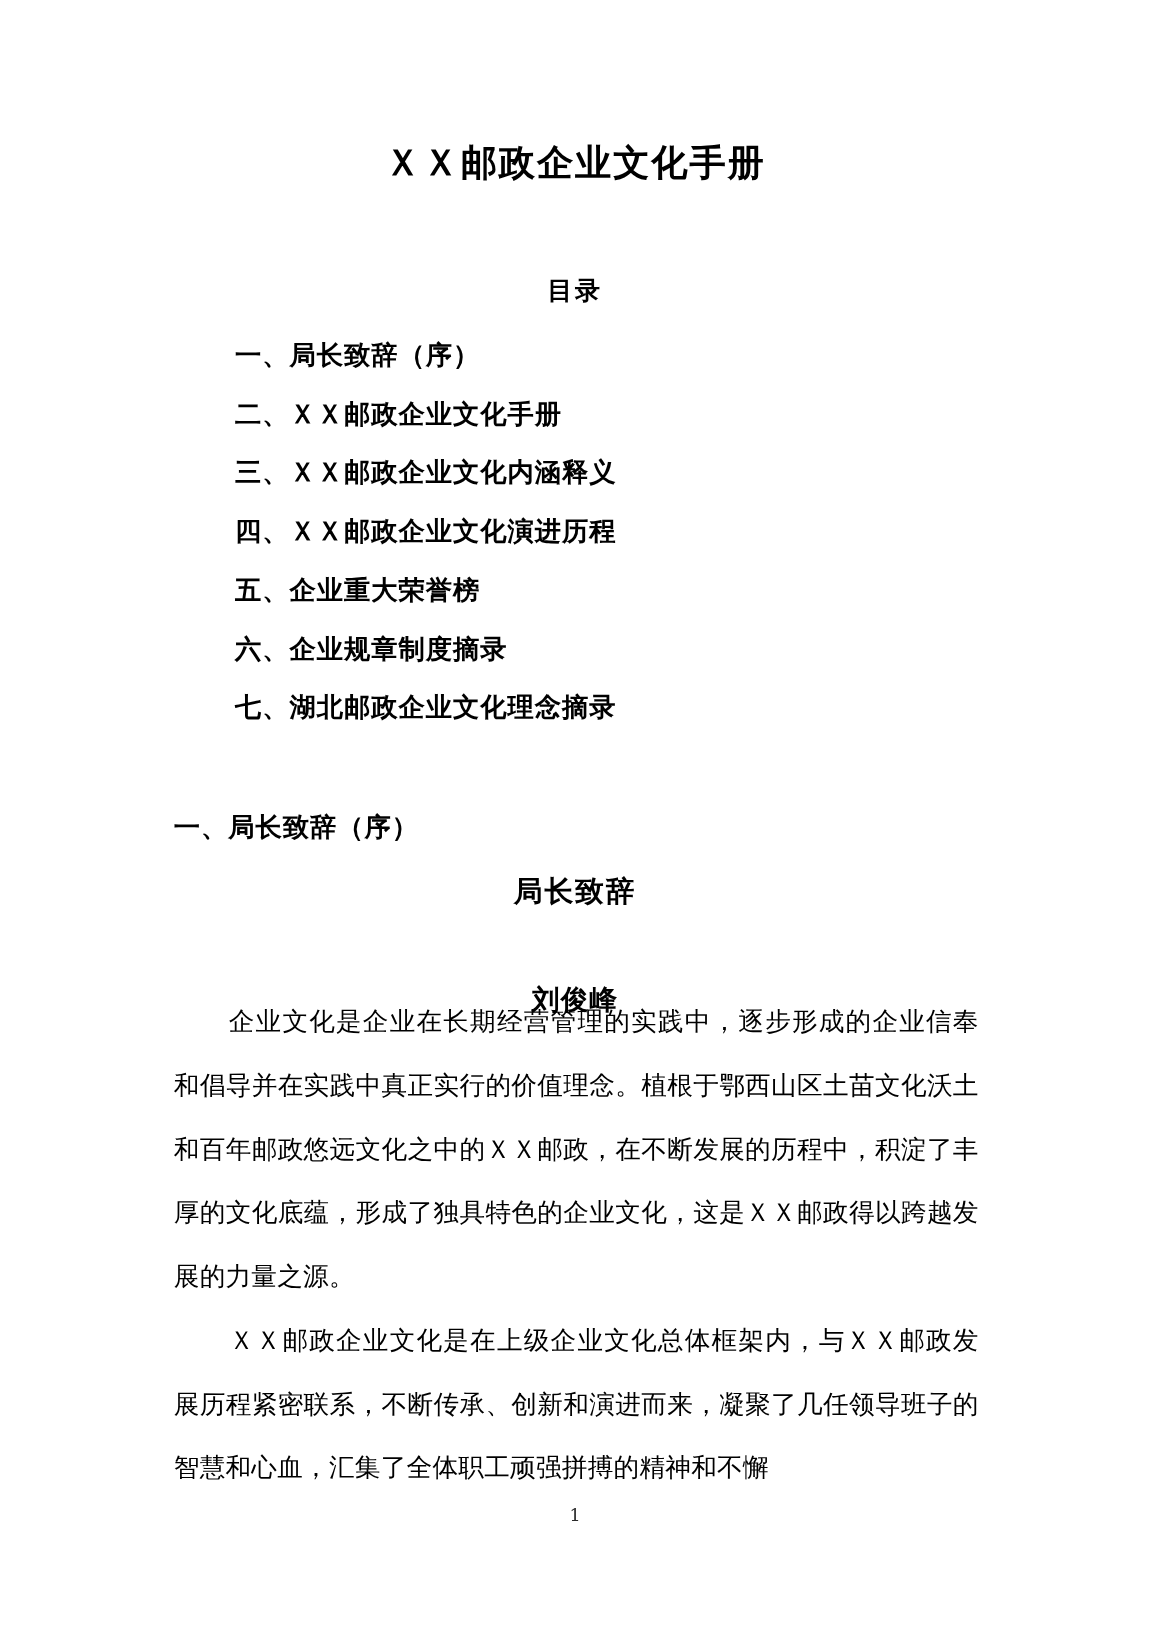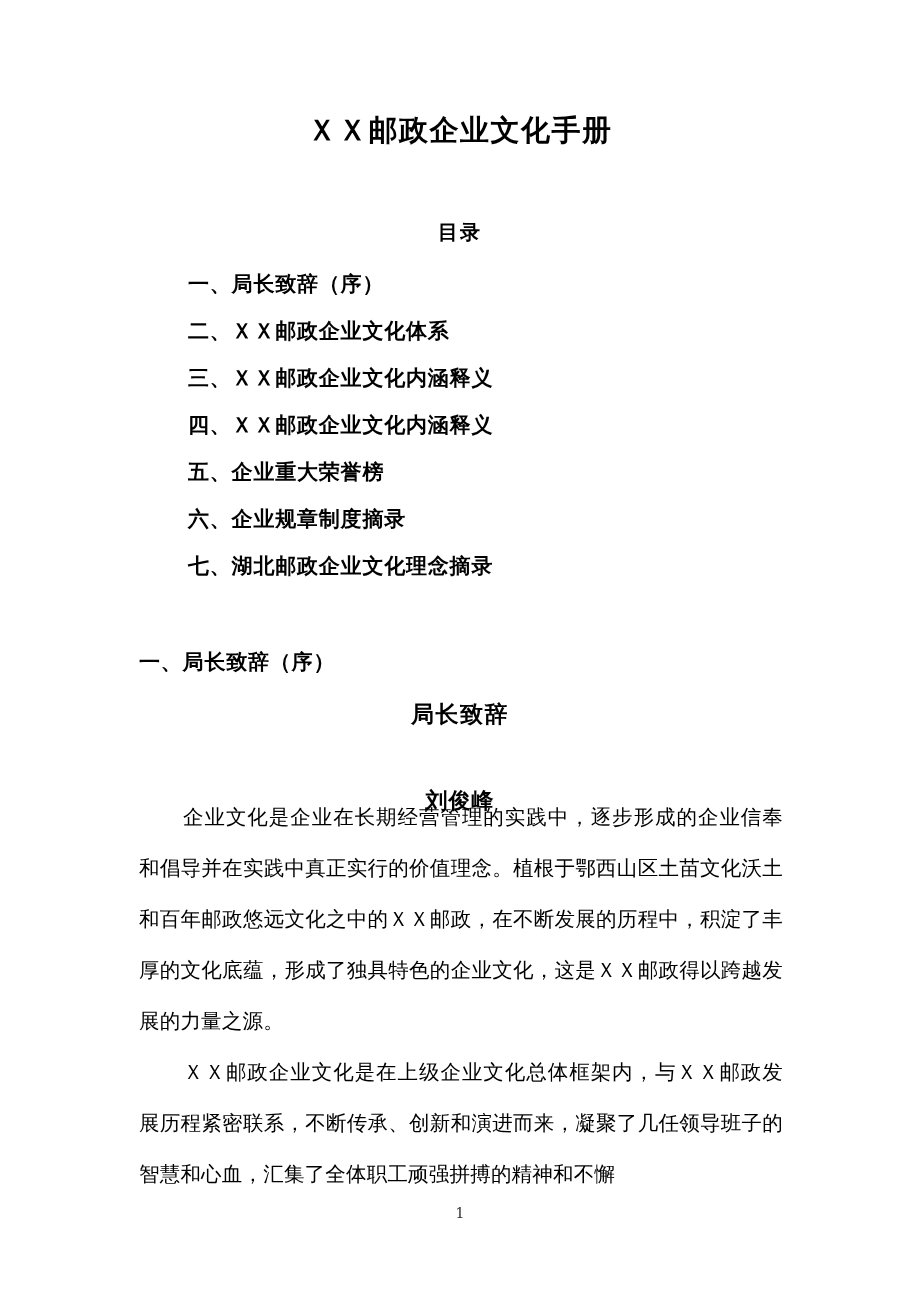--- a/index.html
+++ b/index.html
@@ -148,23 +148,23 @@
 <body>
 
 <div class="page">
 
   <div class="doc-title">ＸＸ邮政企业文化手册</div>
 
   <div class="toc-heading">目录</div>
 
   <div class="toc-list">
     <div class="toc-item">一、局长致辞（序）</div>
-    <div class="toc-item">二、ＸＸ邮政企业文化体系</div>
+    <div class="toc-item">二、ＸＸ邮政企业文化手册</div>
     <div class="toc-item">三、ＸＸ邮政企业文化内涵释义</div>
-    <div class="toc-item">四、ＸＸ邮政企业文化内涵释义</div>
+    <div class="toc-item">四、ＸＸ邮政企业文化演进历程</div>
     <div class="toc-item">五、企业重大荣誉榜</div>
     <div class="toc-item">六、企业规章制度摘录</div>
     <div class="toc-item">七、湖北邮政企业文化理念摘录</div>
   </div>
 
   <div class="section-heading">一、局长致辞（序）</div>
 
   <div class="article-title">局长致辞</div>
 
   <div class="article-author">刘俊峰</div>

